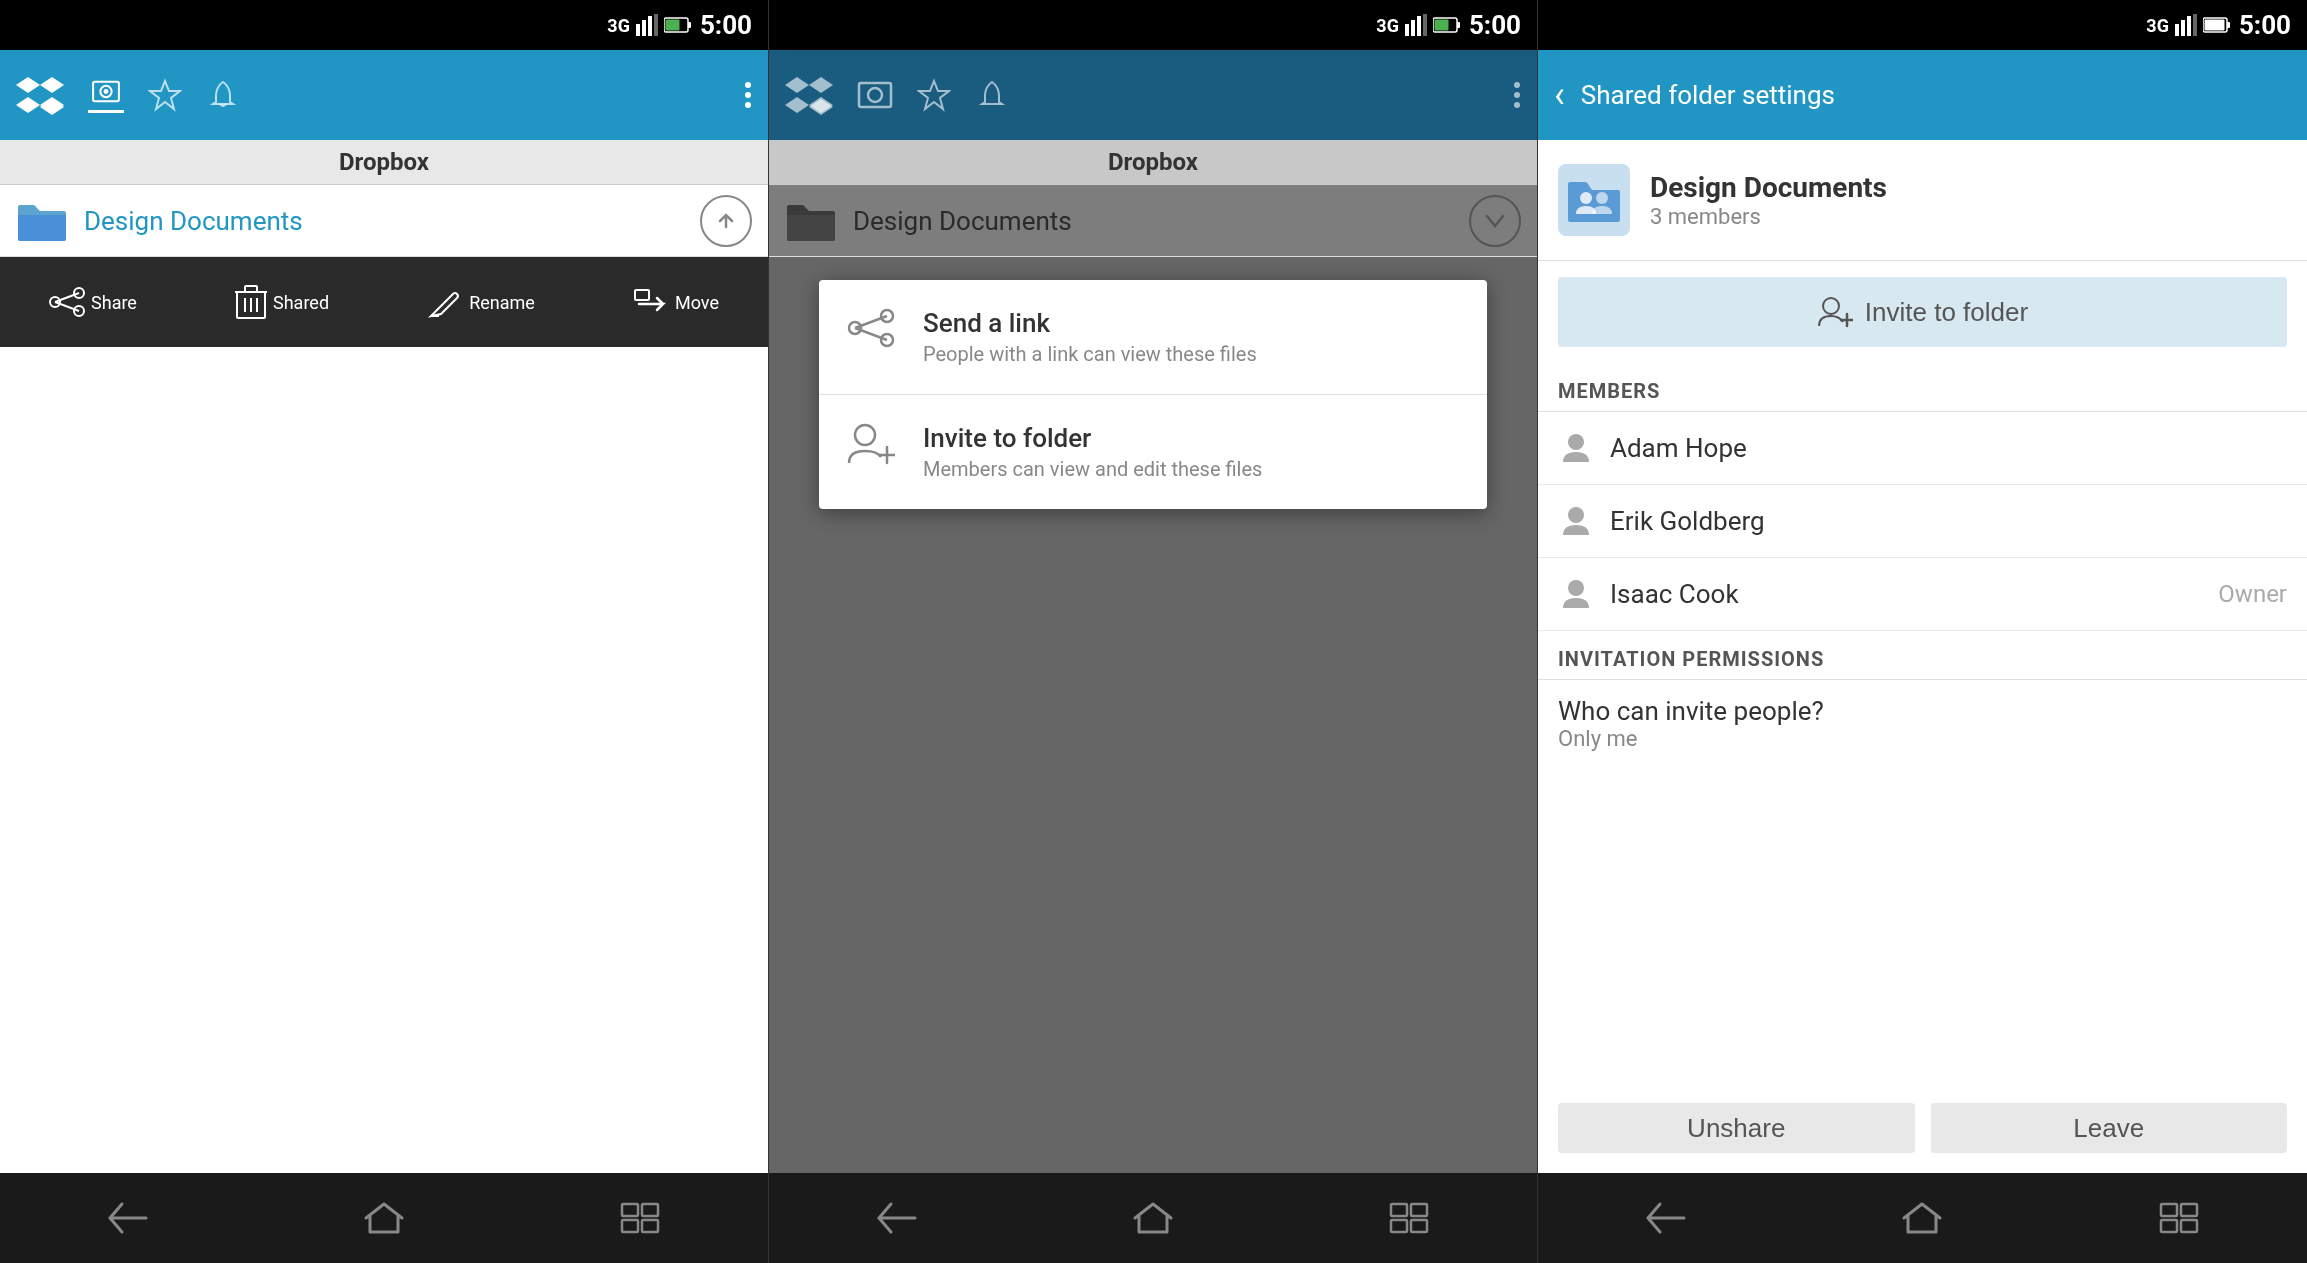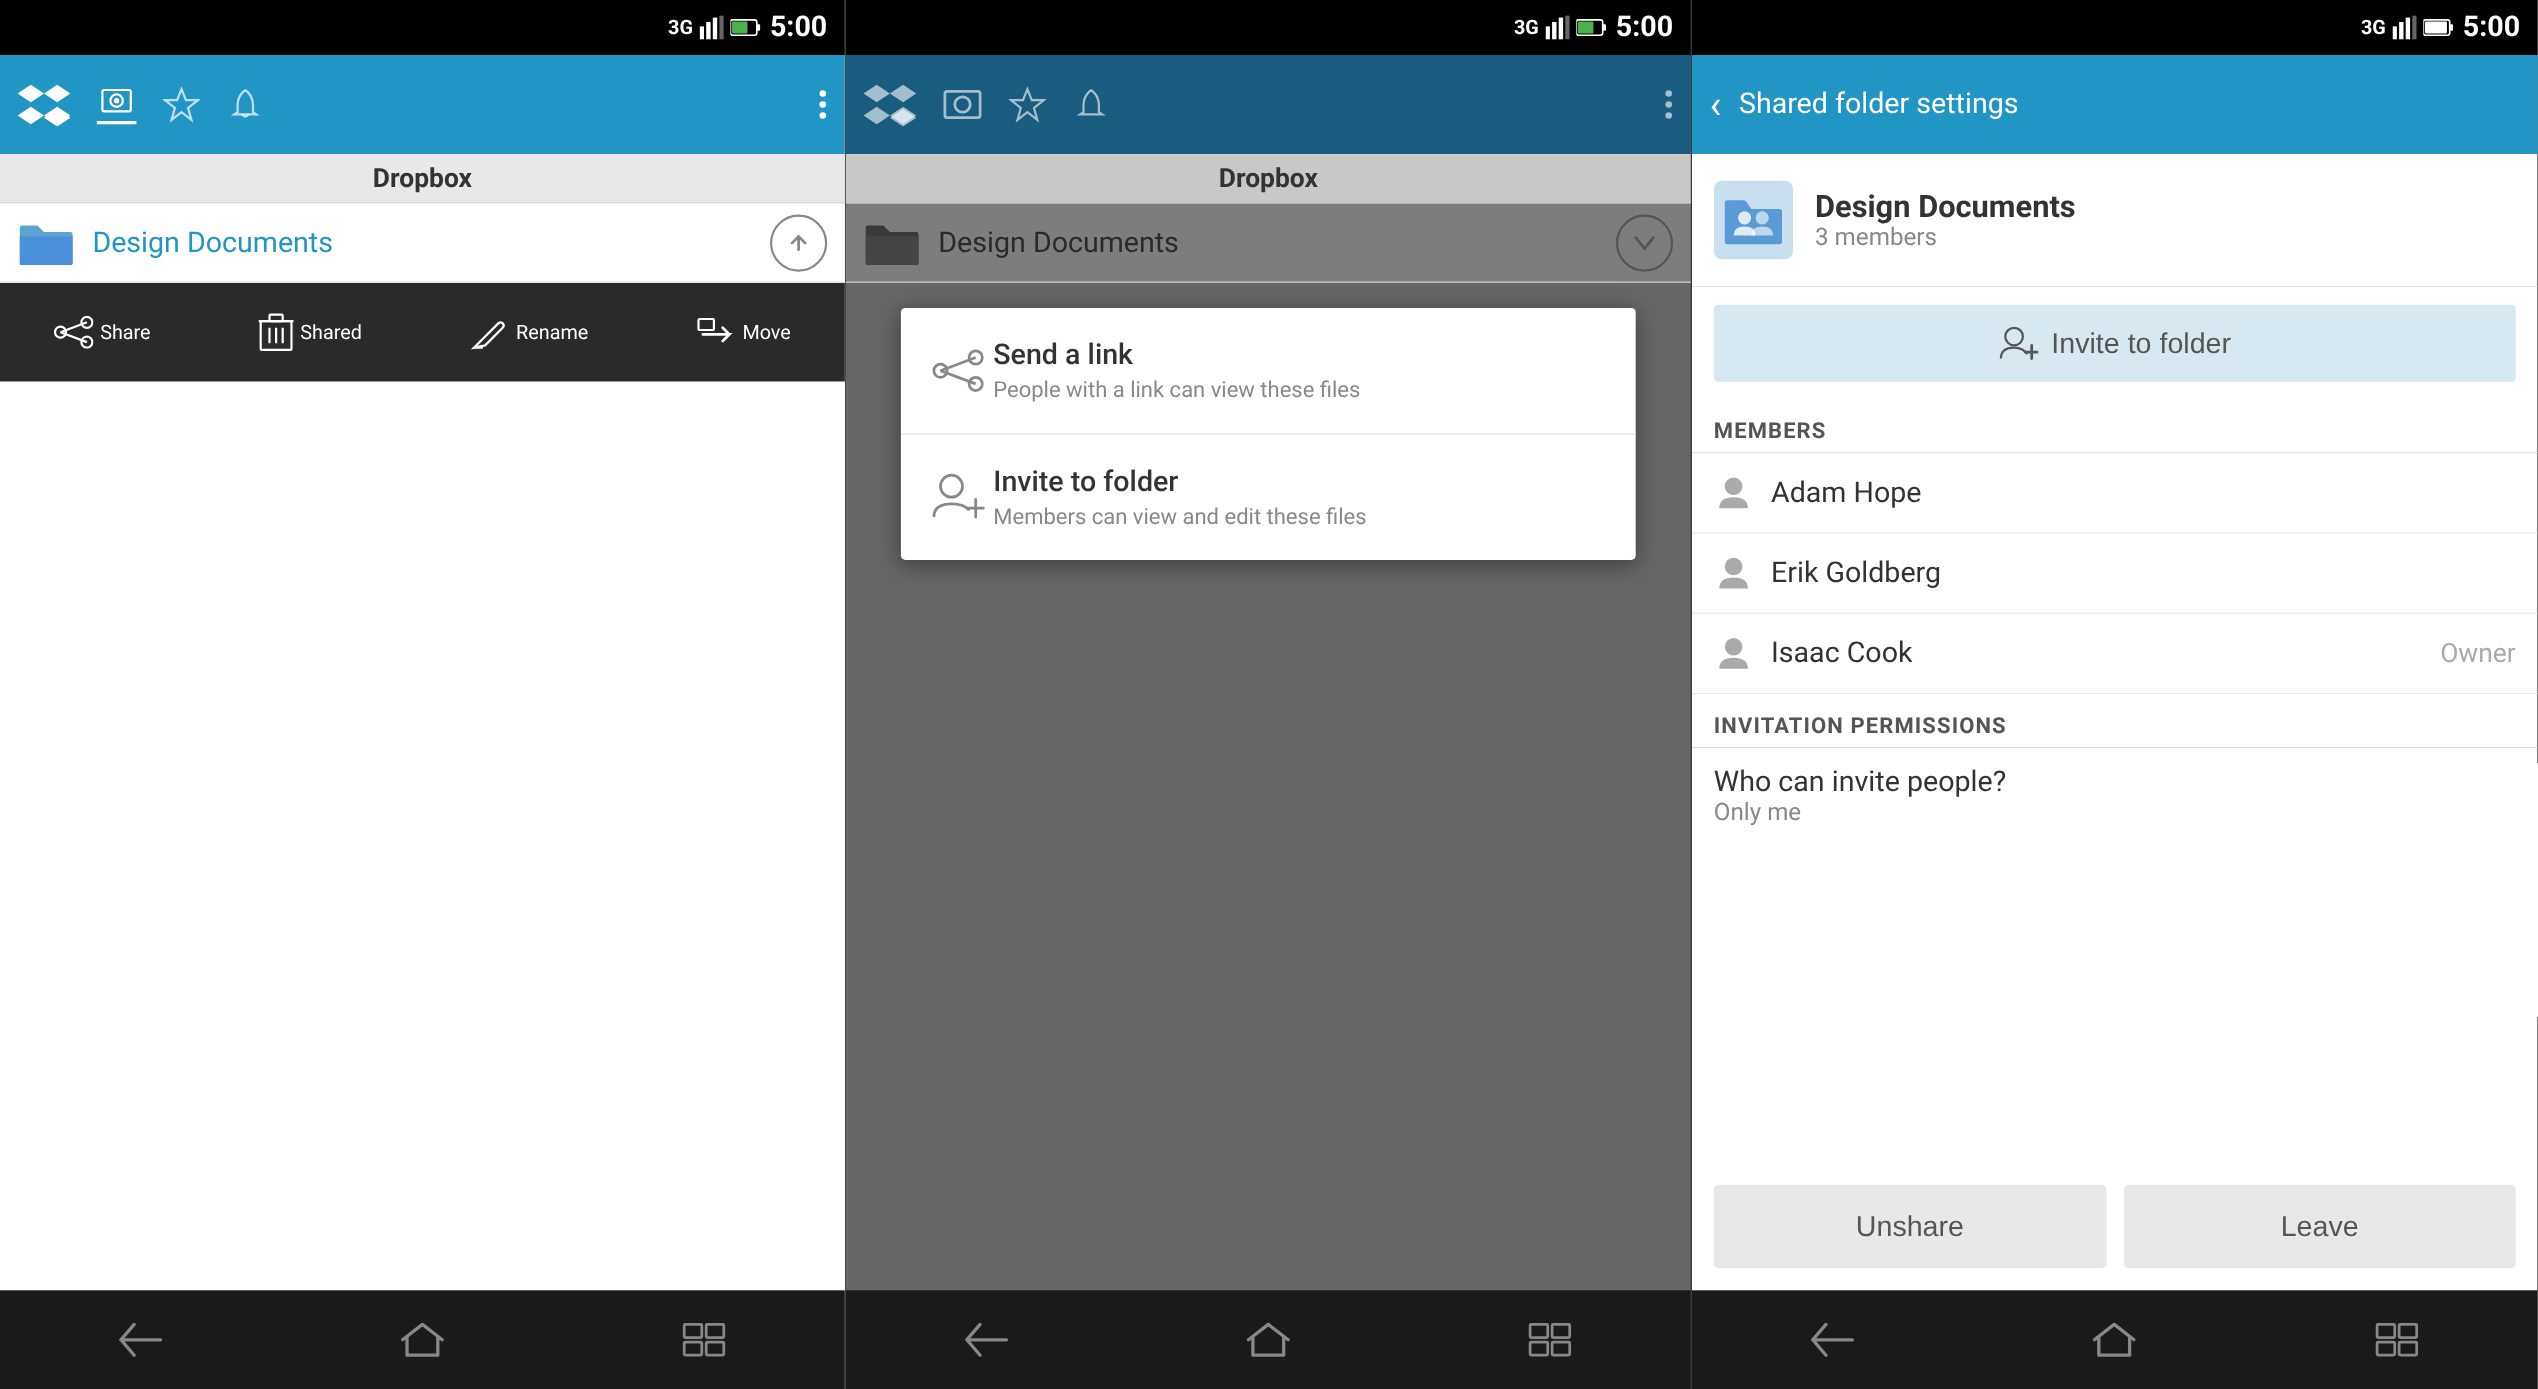--- a/index.html
+++ b/index.html
@@ -171,23 +171,23 @@
       top: 280px;
       left: 50px;
       right: 50px;
       background: #fff;
       border-radius: 4px;
       box-shadow: 0 4px 20px rgba(0,0,0,0.4);
       overflow: hidden;
     }
     .share-option {
       display: flex;
-      align-items: center;
+      align-items: flex-start;
       padding: 28px 28px;
-      gap: 8px;
+      gap: 28px;
       border-bottom: 1px solid #e0e0e0;
     }
     .share-option:last-child {
       border-bottom: none;
     }
     .share-option-icon {
       color: #888;
       font-size: 36px;
       width: 48px;
       text-align: center;
@@ -304,21 +304,21 @@
 
     
     .bottom-buttons {
       display: flex;
       gap: 16px;
       padding: 20px 20px;
       margin-top: auto;
     }
     .bottom-btn {
       flex: 1;
-      height: 76px;
+      height: 50px;
       background: #e8e8e8;
       border: none;
       border-radius: 4px;
       font-size: 26px;
       color: #555;
       cursor: pointer;
     }
   </style>
 </head>
 <body>

